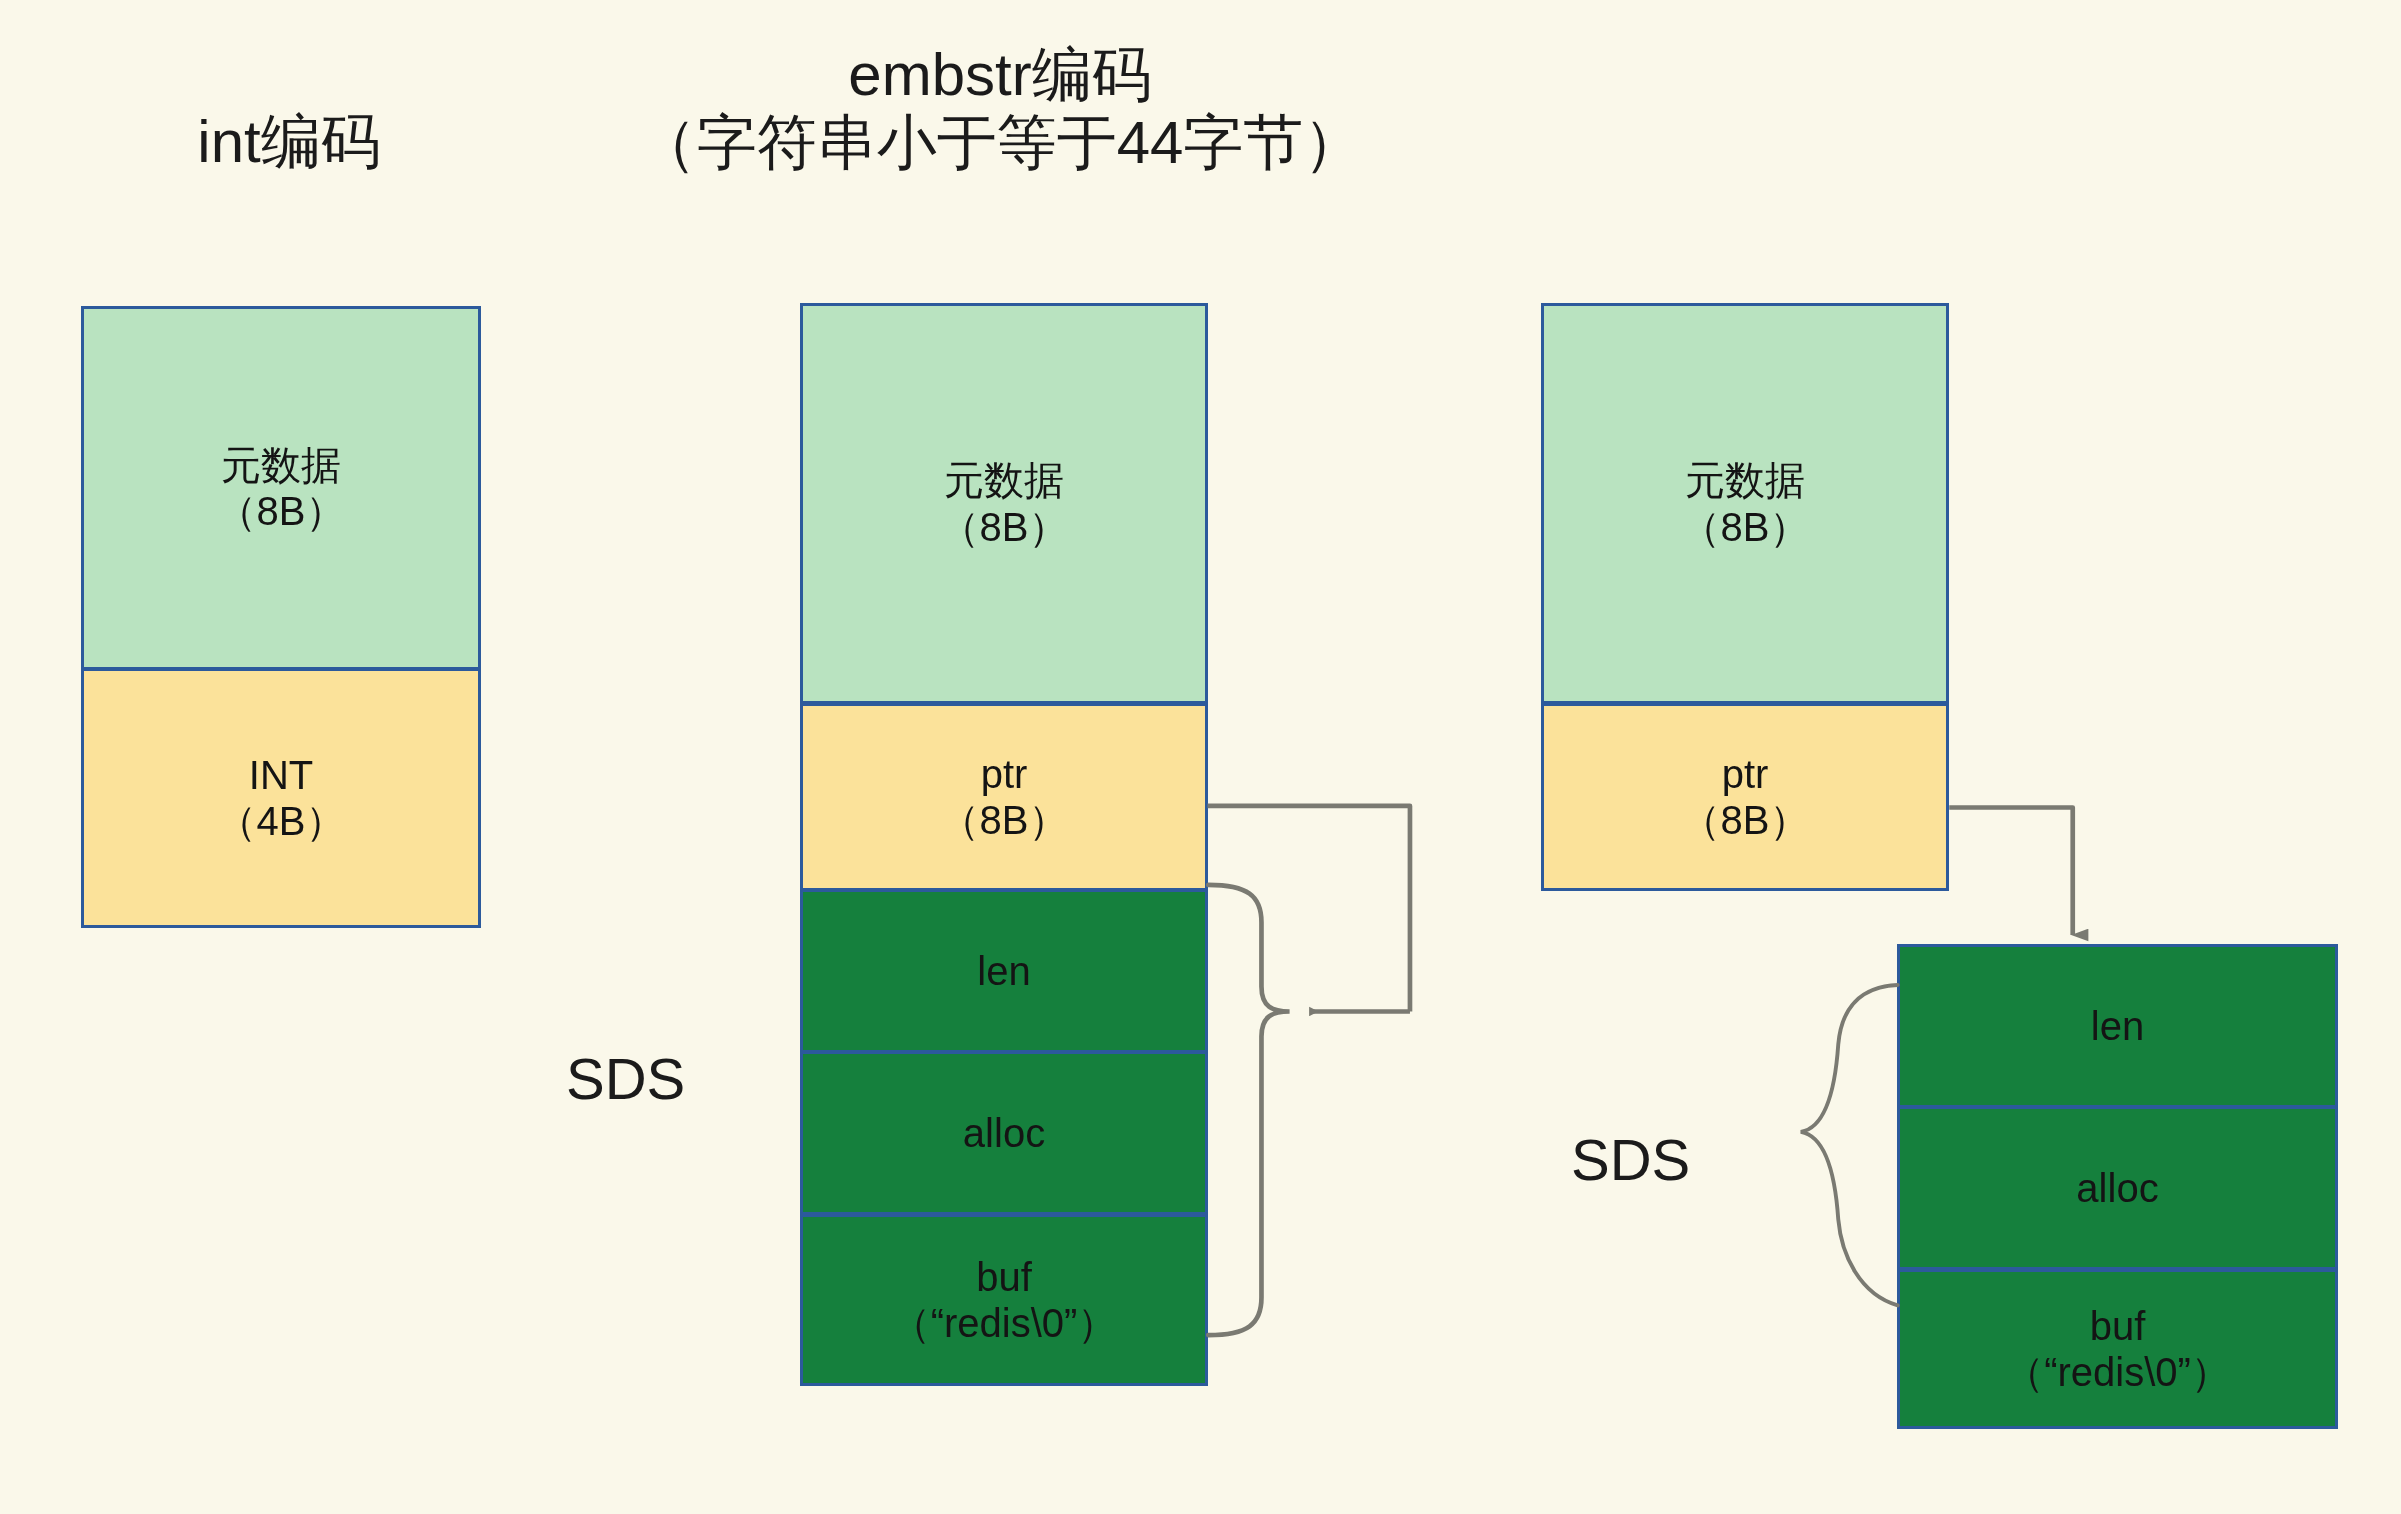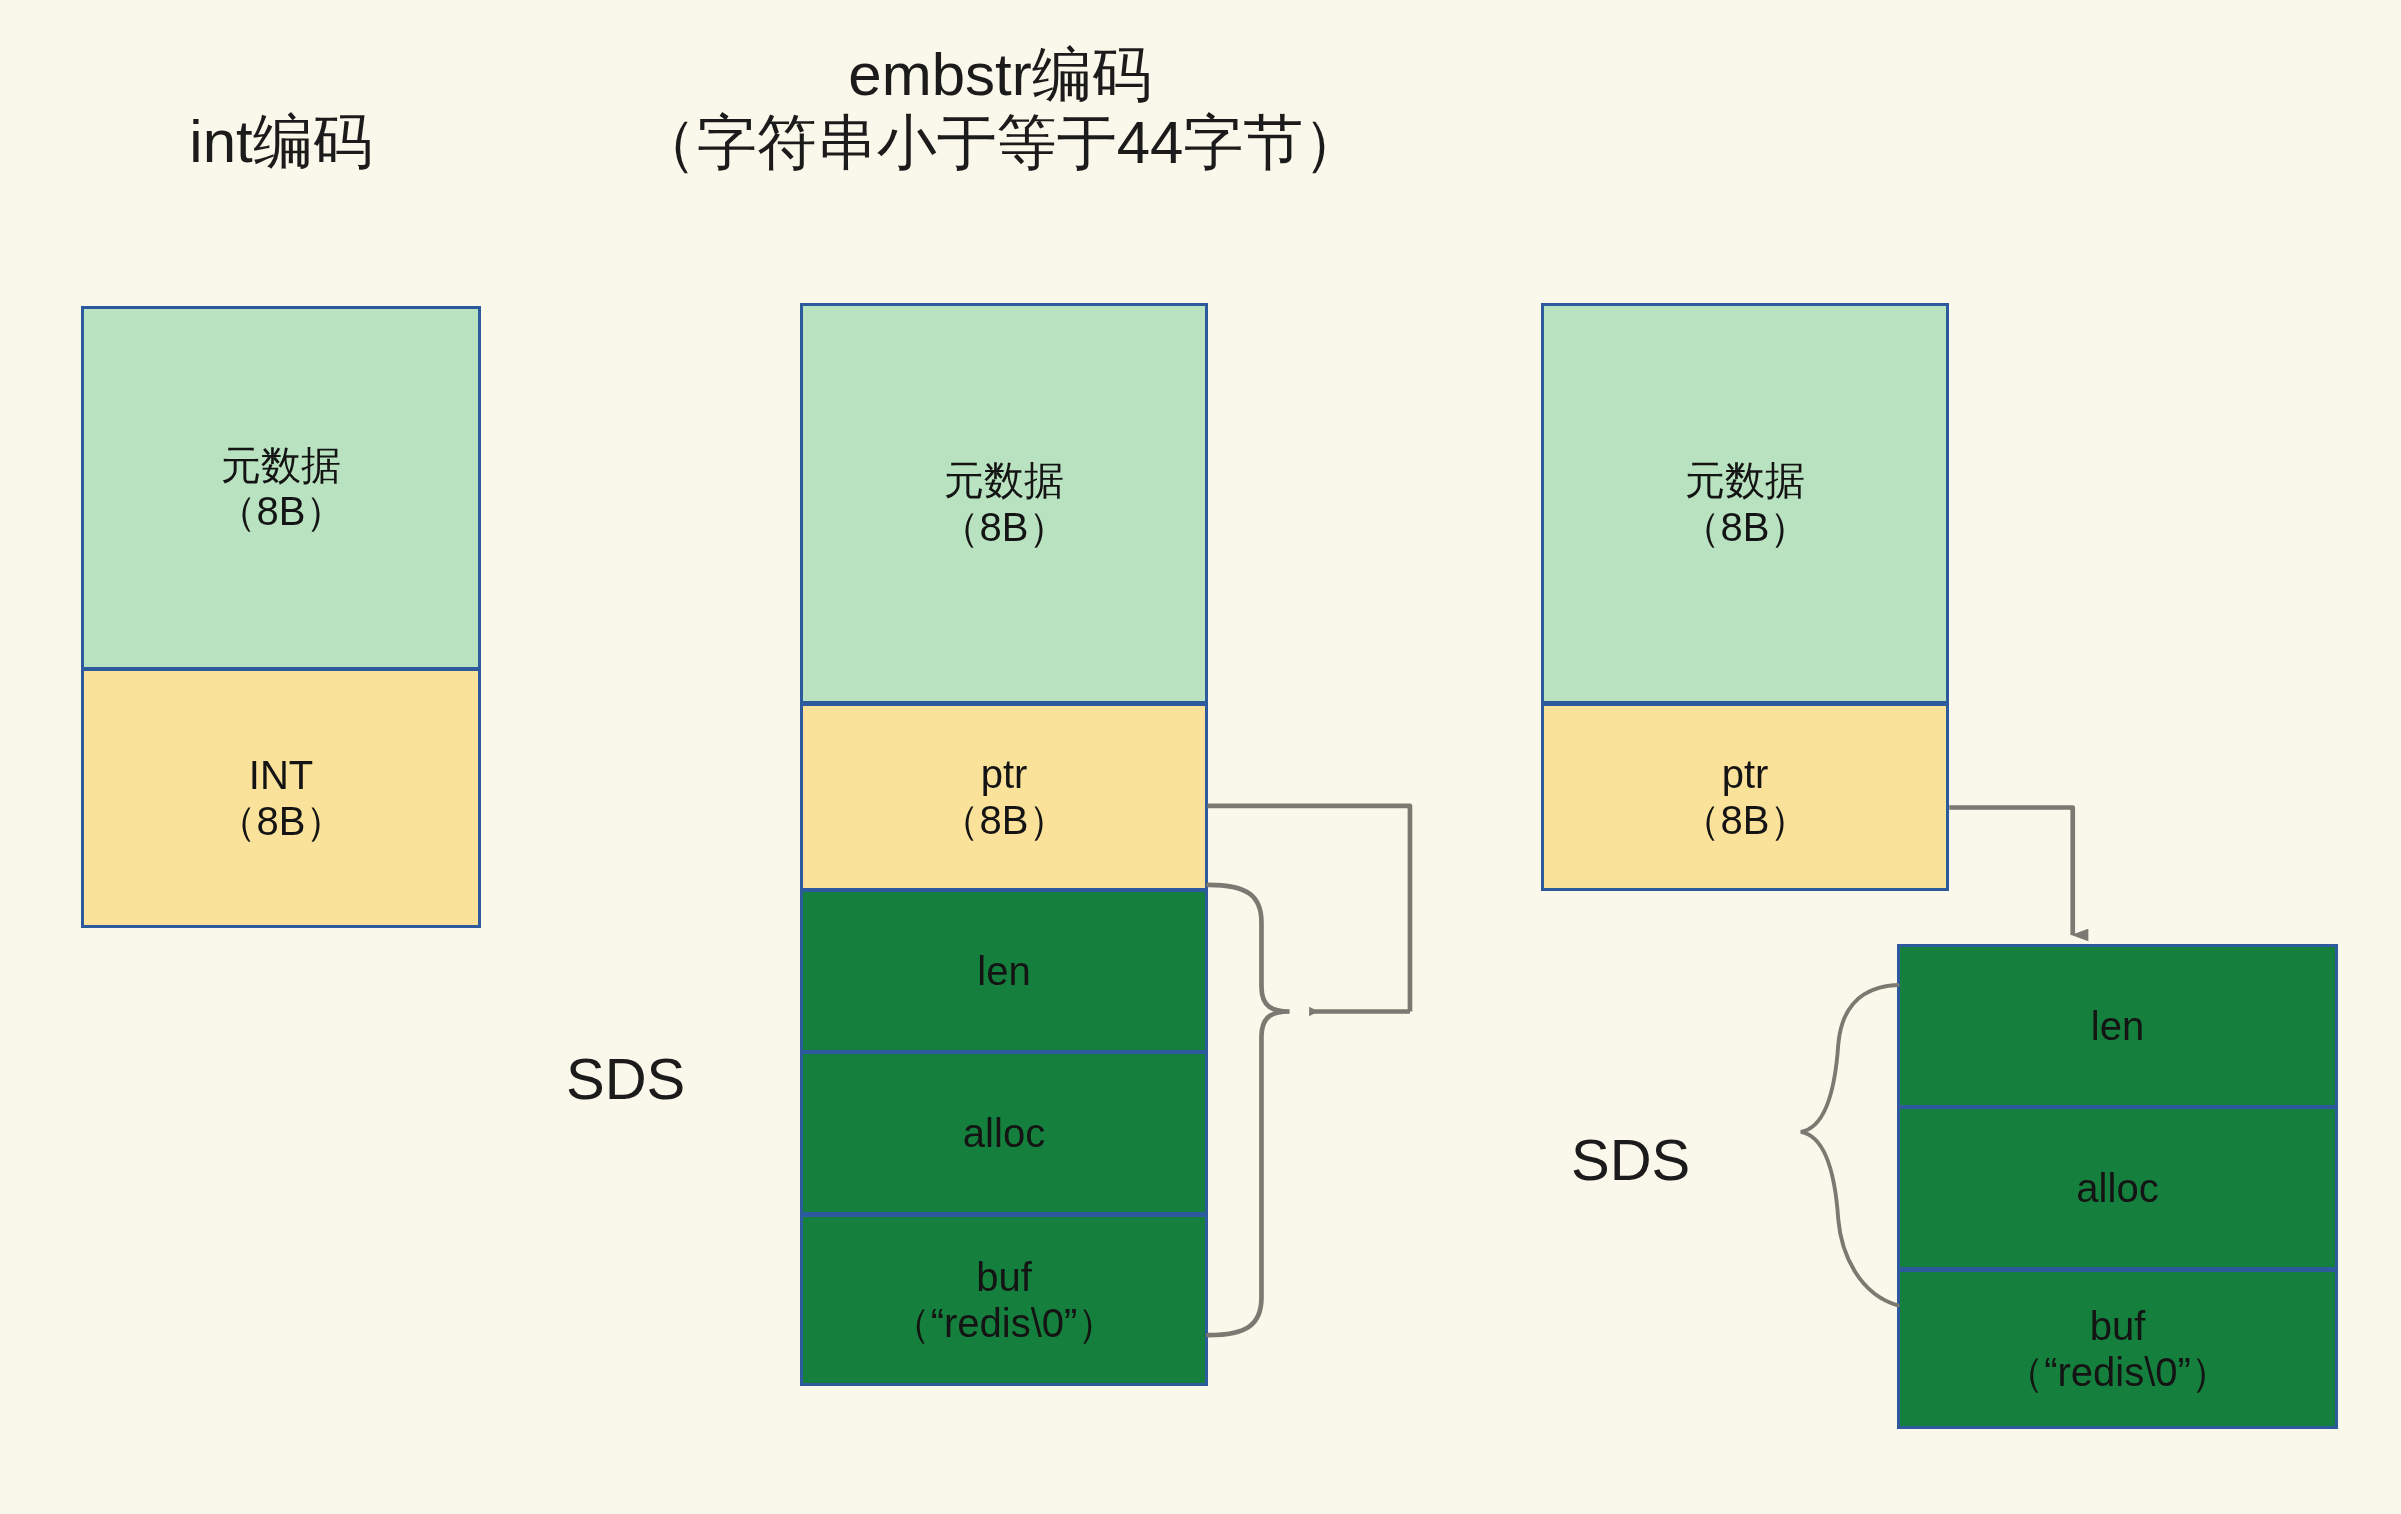--- a/index.html
+++ b/index.html
@@ -16,21 +16,21 @@
   
   .heading{
     position:absolute;
     text-align:center;
     font-size:60px;
     line-height:1.14;
     letter-spacing:0px;
     white-space:pre-line;
     color:#1b1b1b;
   }
-  #hdr-int   {left:81px; top:108px;  width:400px;}
+  #hdr-int   {left:89px; top:108px;  width:400px;}
   #hdr-emb   {left:539px; top:41px;   width:922px;}
   #hdr-raw   {left:1477px;top:41px;   width:922px;}
 
   
   .cell{
     position:absolute;
     box-sizing:border-box;
     border:3.1px solid #2c5a9c;
     display:flex;
     align-items:center;
@@ -84,21 +84,21 @@
   <div class="heading" id="hdr-int">int编码</div>
 
   <div class="heading" id="hdr-emb">embstr编码
 （字符串小于等于44字节）</div>
 
 
   <div class="cell green" id="c1-meta">元数据
 （8B）</div>
 
   <div class="cell yellow" id="c1-int">INT
-（8B）</div>
+（4B）</div>
 
   <div class="cell green" id="c2-meta">元数据
 （8B）</div>
 
   <div class="cell yellow" id="c2-ptr">ptr
 （8B）</div>
 
   <div class="cell plain" id="c2-len">len</div>
 
   <div class="cell plain" id="c2-alloc">alloc</div>

